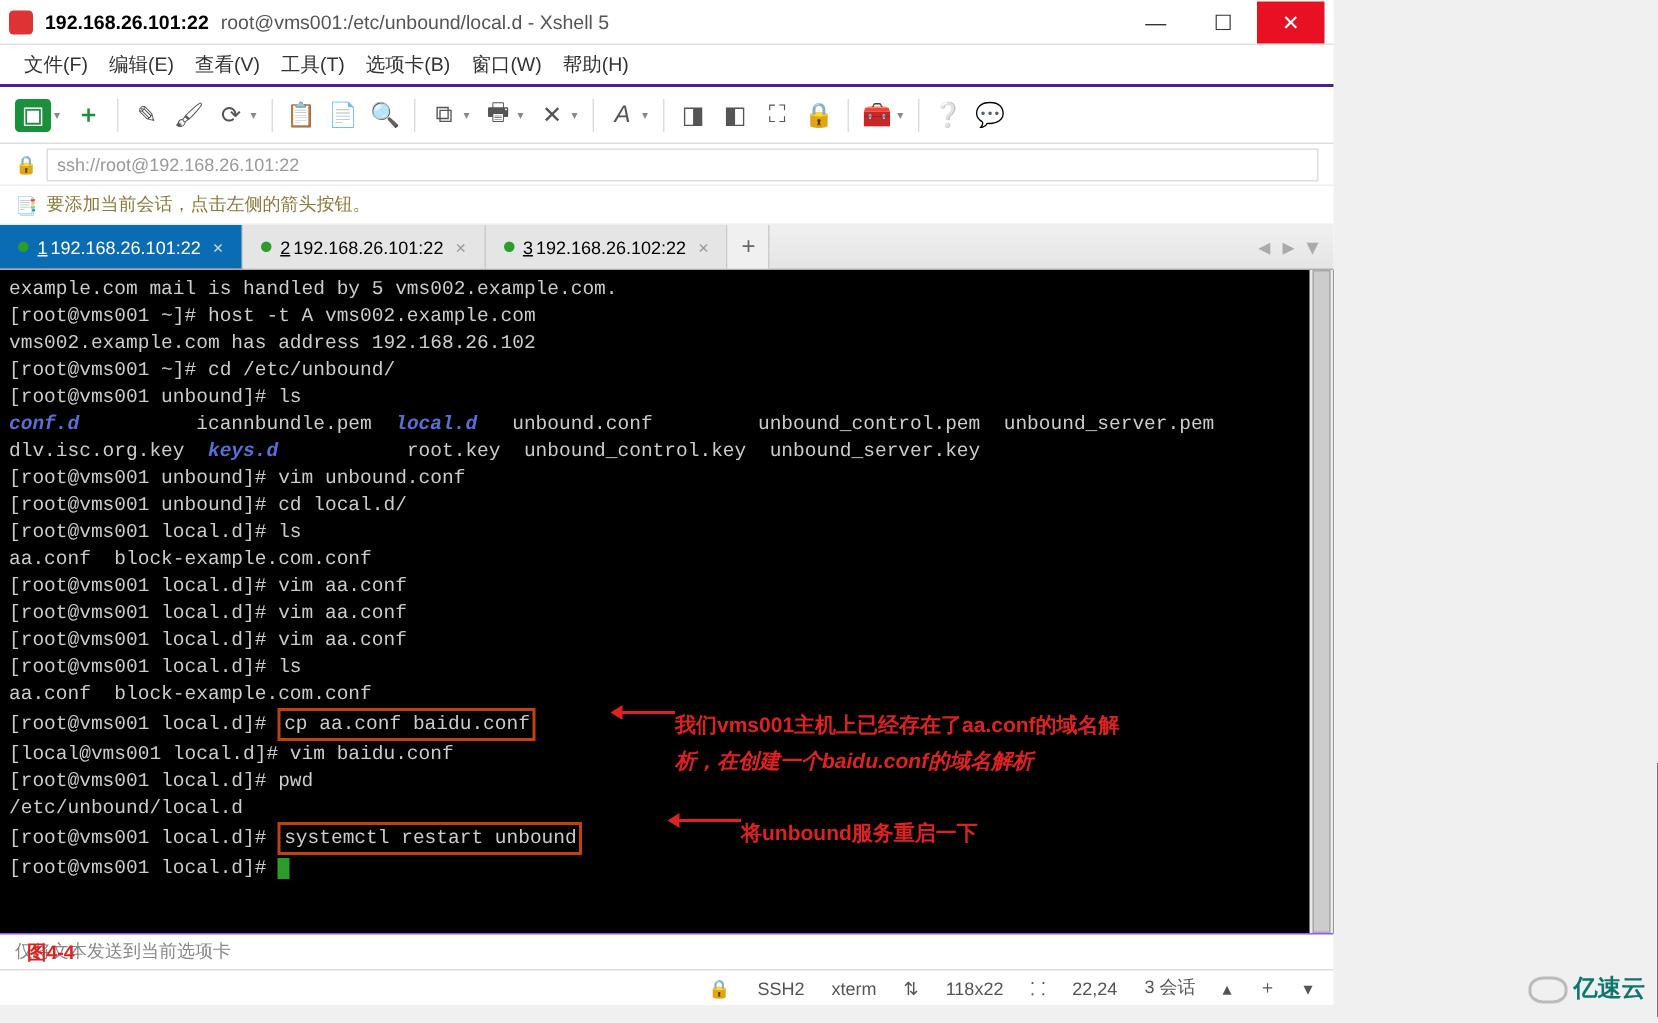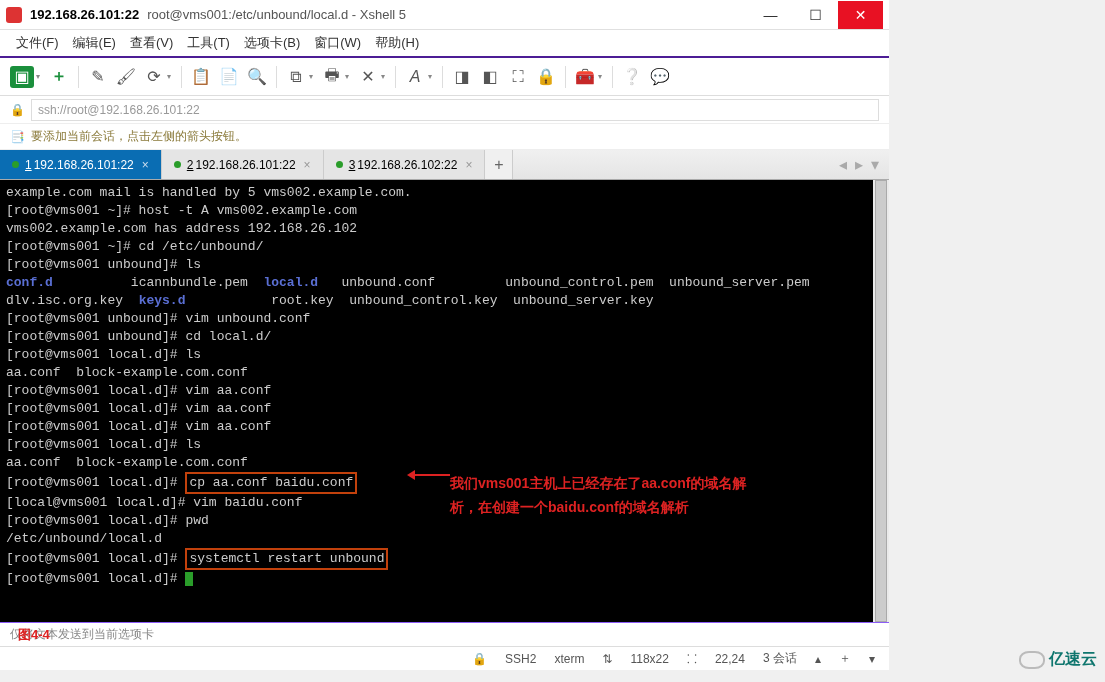--- a/index.html
+++ b/index.html
@@ -156,21 +156,21 @@
   background: #000;
   color: #ccc;
   font-family: "Consolas", "Courier New", monospace;
   font-size: 13px;
   line-height: 18px;
   padding: 4px 6px;
   position: relative;
   overflow: hidden;
 }
 .terminal .line { white-space: pre; }
-.dir-blue { color: #5a6fd4; font-weight: bold; }
+.dir-blue { color: #5a6fd4; font-weight: bold; font-style: italic; }
 .red-box {
   border: 2px solid #c2410c;
   display: inline-block;
   padding: 0 2px;
   position: relative;
 }
 .annot {
   color: #d22;
   font-family: "Microsoft YaHei", sans-serif;
   font-size: 14px;
@@ -380,22 +380,26 @@
     <div class="line">[local@vms001 local.d]# vim baidu.conf</div>
     <div class="line">[root@vms001 local.d]# pwd</div>
     <div class="line">/etc/unbound/local.d</div>
     <div class="line"><span>[root@vms001 local.d]# </span><span class="red-box">systemctl restart unbound</span></div>
     <div class="line"><span>[root@vms001 local.d]# </span><span class="cursor-block"></span></div>
 
     <div class="arrow-annot" style="left:410px; top:294px;">
       <div class="arrow-line" style="width:40px;"></div>
       <div>
         <div class="annot">我们vms001主机上已经存在了aa.conf的域名解</div>
-        <div class="annot" style="margin-top:6px;">析，在创建一个baidu.conf的域名解析</div>
+        <div class="annot" style="margin-top:6px;font-style:italic;">析，在创建一个baidu.conf的域名解析</div>
       </div>
+    </div>
+    <div class="arrow-annot" style="left:448px; top:366px;">
+      <div class="arrow-line" style="width:46px;"></div>
+      <span class="annot">将unbound服务重启一下</span>
     </div>
   </div>
 
   <div class="footer-tip">
     <span class="footer-left-label">图4-4</span>
     <span style="margin-left:0;">仅将文本发送到当前选项卡</span>
   </div>
 
   <div class="statusbar">
     <span>🔒</span>

